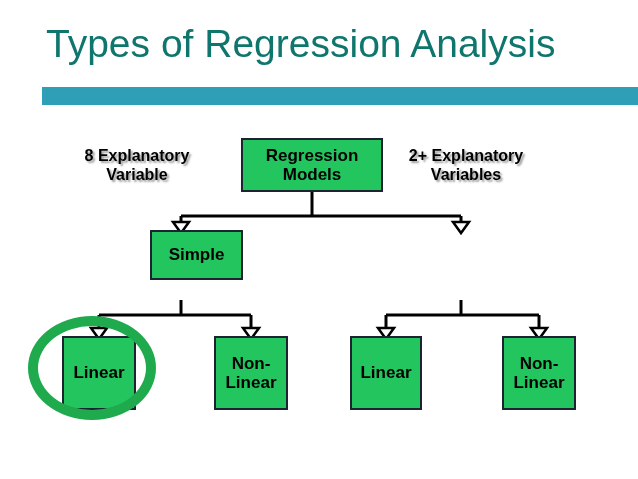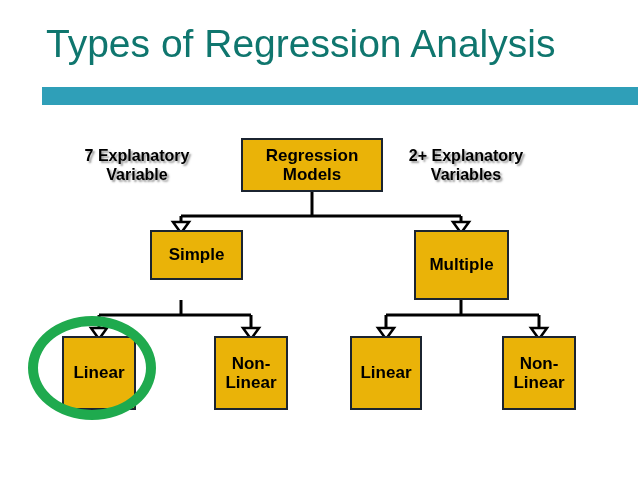--- a/index.html
+++ b/index.html
@@ -53,21 +53,21 @@
     top: 0;
     width: 638px;
     height: 479px;
     pointer-events: none;
   }
 
   
   .node {
     position: absolute;
     box-sizing: border-box;
-    background: #eab308;
+    background: #22c55e;
     border: 2px solid #1b2430;
     display: flex;
     align-items: center;
     justify-content: center;
     text-align: center;
     color: #000000;
     font-weight: bold;
     font-family: "Liberation Sans", sans-serif;
     line-height: 1.12;
     z-index: 3;
@@ -156,43 +156,40 @@
 
     <div class="node" id="node-root">
       <span class="node-label">Regression
 Models</span>
     </div>
 
     <div class="node" id="node-simple">
       <span class="node-label">Simple</span>
     </div>
 
-    <div class="node" id="node-multiple">
-      <span class="node-label">Multiple</span>
-    </div>
 
     <div class="node" id="node-simple-linear">
       <span class="node-label">Linear</span>
     </div>
 
     <div class="node" id="node-simple-nonlinear">
       <span class="node-label">Non-
 Linear</span>
     </div>
 
     <div class="node" id="node-multiple-linear">
       <span class="node-label">Linear</span>
     </div>
 
     <div class="node" id="node-multiple-nonlinear">
       <span class="node-label">Non-
 Linear</span>
     </div>
 
-    <div class="caption" id="caption-left">7 Explanatory
+    <div class="caption" id="caption-left">8 Explanatory
 Variable</div>
 
     <div class="caption" id="caption-right">2+ Explanatory
 Variables</div>
 
     <div id="highlight-circle"></div>
 
   </div>
 </div>
 

